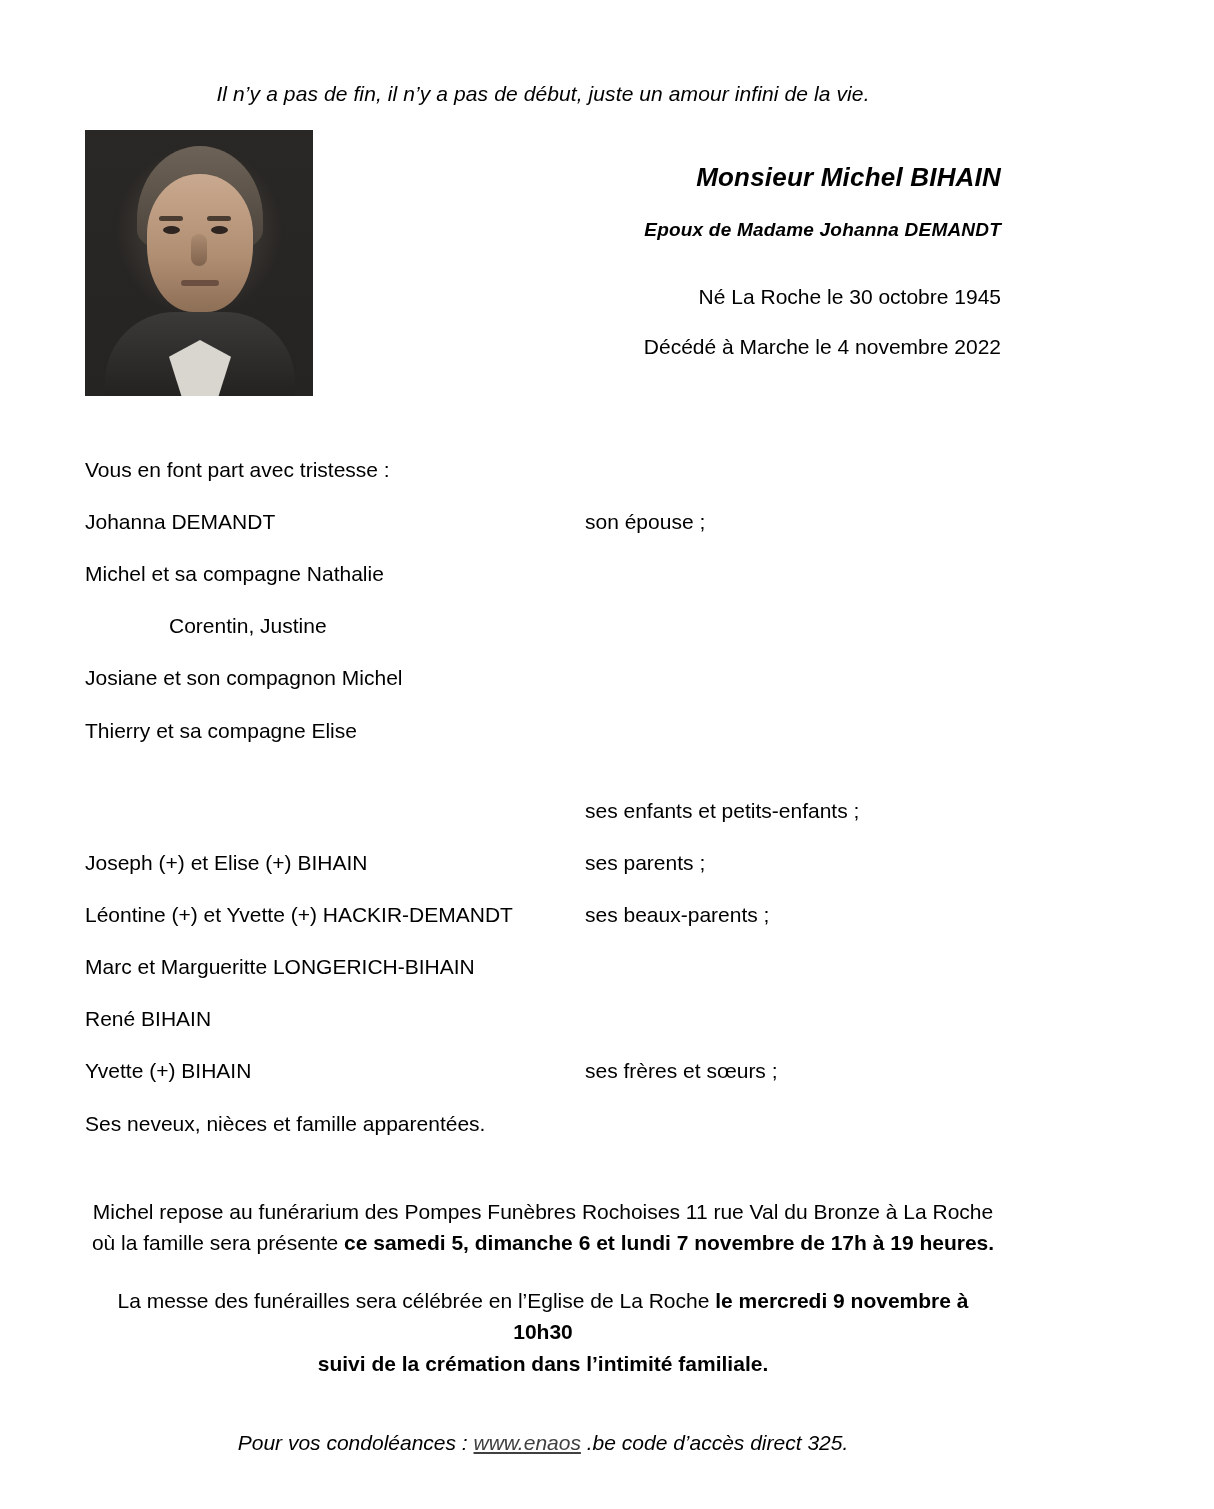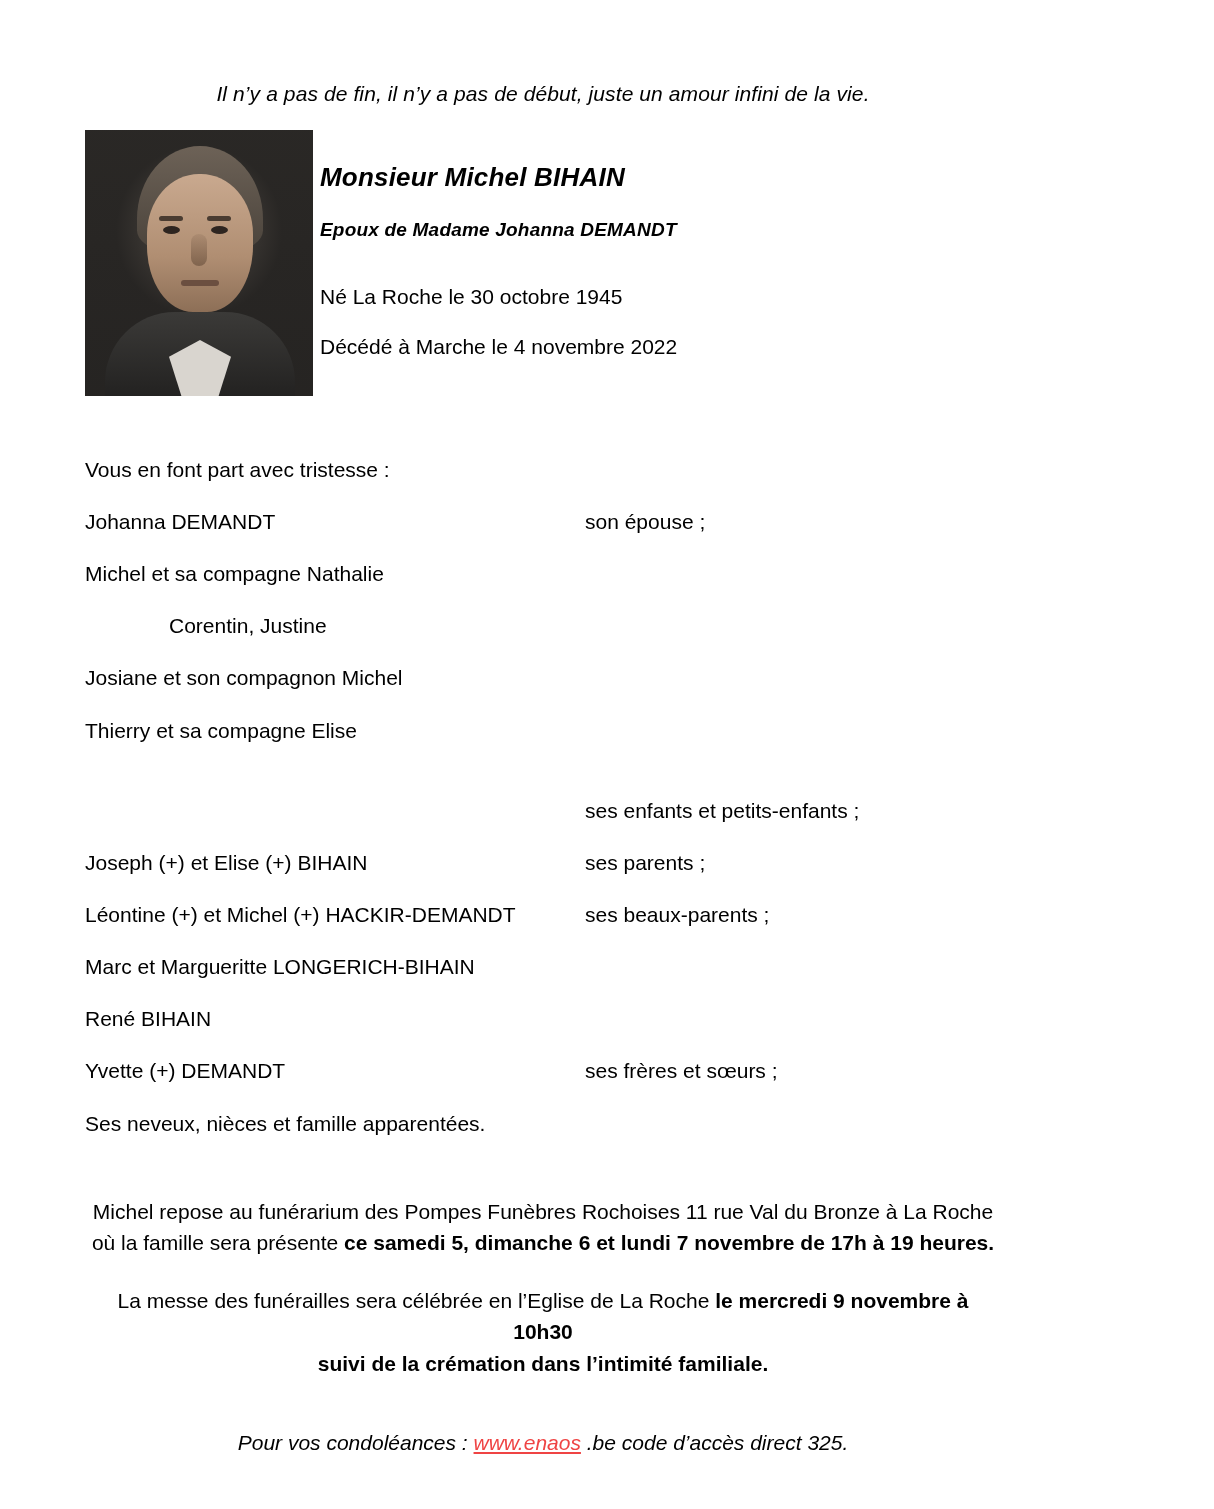--- a/index.html
+++ b/index.html
@@ -113,21 +113,21 @@
     position: absolute;
     left: 84px; bottom: 0;
     width: 62px; height: 56px;
     background: #d9d5cf;
     clip-path: polygon(50% 0, 100% 30%, 80% 100%, 20% 100%, 0 30%);
   }
 
   .head-text {
     flex: 1 1 auto;
     padding-top: 38px;
-    text-align: left;
+    text-align: right;
   }
   .name {
     font-size: 26px;
     font-weight: bold;
     font-style: italic;
     margin: 0 0 26px 0;
     letter-spacing: 0.2px;
   }
   .spouse {
     font-size: 19px;
@@ -177,21 +177,21 @@
   }
   .ceremony b { font-weight: bold; }
 
   .condolences {
     margin-top: 52px;
     text-align: center;
     font-size: 21px;
     font-style: italic;
   }
   .condolences a {
-    color: #ef4444;
+    color: #404040;
     text-decoration: underline;
   }
 </style>
 </head>
 <body>
 
 <div class="page">
 
   <p class="epigraph">Il n’y a pas de fin, il n’y a pas de début, juste un amour infini de la vie.</p>
 
@@ -248,33 +248,33 @@
         </div>
         <div class="fam-row">
           <div class="fam-left"></div>
           <div class="fam-right">ses enfants et petits-enfants ;</div>
         </div>
         <div class="fam-row">
           <div class="fam-left">Joseph (+) et Elise (+) BIHAIN</div>
           <div class="fam-right">ses parents ;</div>
         </div>
         <div class="fam-row">
-          <div class="fam-left">Léontine (+) et Michel (+) HACKIR-DEMANDT</div>
+          <div class="fam-left">Léontine (+) et Yvette (+) HACKIR-DEMANDT</div>
           <div class="fam-right">ses beaux-parents ;</div>
         </div>
         <div class="fam-row">
           <div class="fam-left">Marc et Margueritte LONGERICH-BIHAIN</div>
           <div class="fam-right"></div>
         </div>
         <div class="fam-row">
           <div class="fam-left">René BIHAIN</div>
           <div class="fam-right"></div>
         </div>
         <div class="fam-row">
-          <div class="fam-left">Yvette (+) DEMANDT</div>
+          <div class="fam-left">Yvette (+) BIHAIN</div>
           <div class="fam-right">ses frères et sœurs ;</div>
         </div>
         <div class="fam-row">
           <div class="fam-left">Ses neveux, nièces et famille apparentées.</div>
           <div class="fam-right"></div>
         </div>
       </div>
   </div>
 
   <div class="ceremony">

